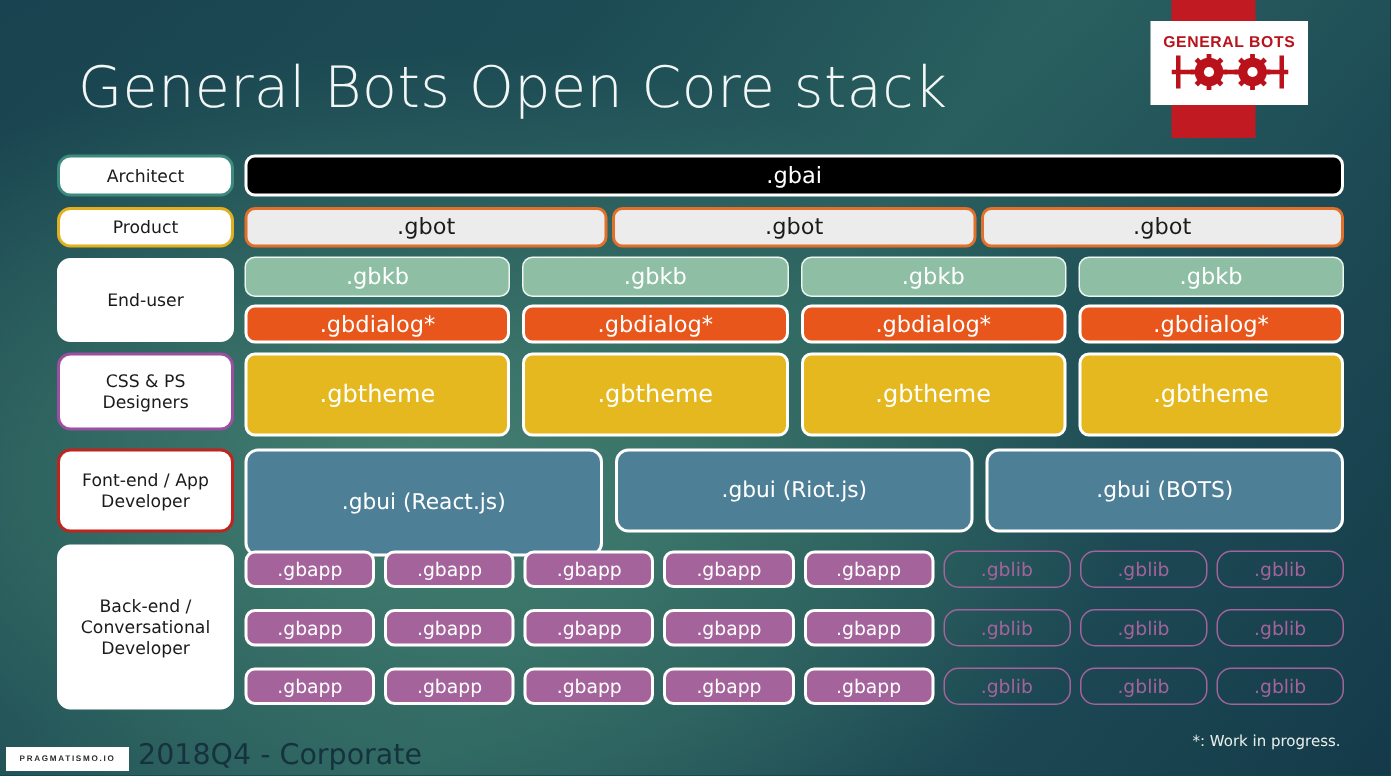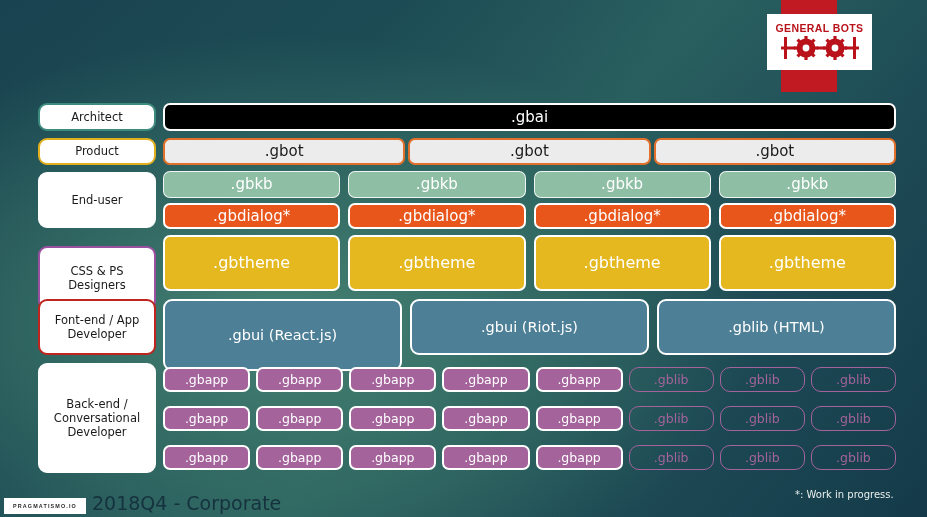--- a/index.html
+++ b/index.html
@@ -156,25 +156,26 @@
             <rect x="-1.6" y="8" width="3.2" height="4" transform="rotate(45)"></rect>
             <rect x="-12" y="-1.6" width="4" height="3.2" transform="rotate(45)"></rect>
             <rect x="8" y="-1.6" width="4" height="3.2" transform="rotate(45)"></rect>
           </g>
           <circle cx="0" cy="0" r="3.4" fill="#FFFFFF"></circle>
         </g>
       </g>
     </svg>
   </div>
 
+  <div id="title">General Bots Open Core stack</div>
 
   <div class="side b-teal" style="top:103px;height:28px;">Architect</div>
   <div class="side b-gold" style="top:138px;height:27px;">Product</div>
   <div class="side b-white" style="top:172px;height:56px;">End-user</div>
-  <div class="side b-purple" style="top:246px;height:64px;">CSS &amp; PS<br>Designers</div>
+  <div class="side b-purple" style="top:235px;height:52px;">CSS &amp; PS<br>Designers</div>
   <div class="side b-red" style="top:299px;height:56px;">Font-end / App<br>Developer</div>
   <div class="side b-white" style="top:363px;height:110px;">Back-end  /<br>Conversational<br>Developer</div>
 
   <div class="row" style="left:163px;top:103px;width:733px;height:28px;">
     <div class="cell blk-black" style="width:733px;height:28px;">.gbai</div>
   </div>
 
   <div class="row" style="left:163px;top:138px;width:733px;height:27px;gap:3px;">
     <div class="cell blk-gbot" style="flex:1;height:27px;">.gbot</div>
     <div class="cell blk-gbot" style="flex:1;height:27px;">.gbot</div>
@@ -198,21 +199,21 @@
   <div class="row" style="left:163px;top:235px;width:733px;height:56px;gap:8px;">
     <div class="cell blk-gbtheme" style="flex:1;height:56px;">.gbtheme</div>
     <div class="cell blk-gbtheme" style="flex:1;height:56px;">.gbtheme</div>
     <div class="cell blk-gbtheme" style="flex:1;height:56px;">.gbtheme</div>
     <div class="cell blk-gbtheme" style="flex:1;height:56px;">.gbtheme</div>
   </div>
 
   <div class="row" style="left:163px;top:299px;width:733px;height:56px;gap:8px;">
     <div class="cell blk-gbui" style="flex:1;height:72px;">.gbui (React.js)</div>
     <div class="cell blk-gbui" style="flex:1;height:56px;">.gbui (Riot.js)</div>
-    <div class="cell blk-gbui" style="flex:1;height:56px;">.gblib (HTML)</div>
+    <div class="cell blk-gbui" style="flex:1;height:56px;">.gbui (BOTS)</div>
   </div>
 
   <div class="row" style="left:163px;top:367px;width:733px;height:25px;gap:6px;">
     <div class="cell blk-gbapp" style="flex:1;height:25px;">.gbapp</div>
     <div class="cell blk-gbapp" style="flex:1;height:25px;">.gbapp</div>
     <div class="cell blk-gbapp" style="flex:1;height:25px;">.gbapp</div>
     <div class="cell blk-gbapp" style="flex:1;height:25px;">.gbapp</div>
     <div class="cell blk-gbapp" style="flex:1;height:25px;">.gbapp</div>
     <div class="cell blk-gblib" style="flex:1;height:25px;">.gblib</div>
     <div class="cell blk-gblib" style="flex:1;height:25px;">.gblib</div>

